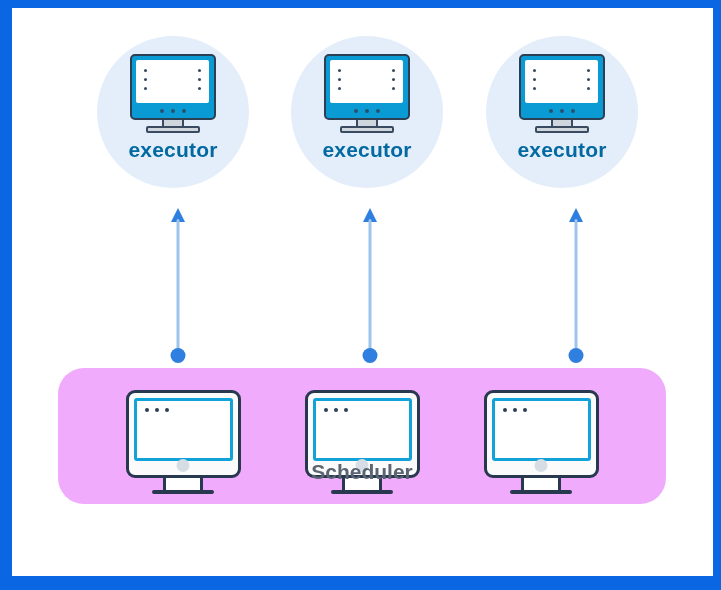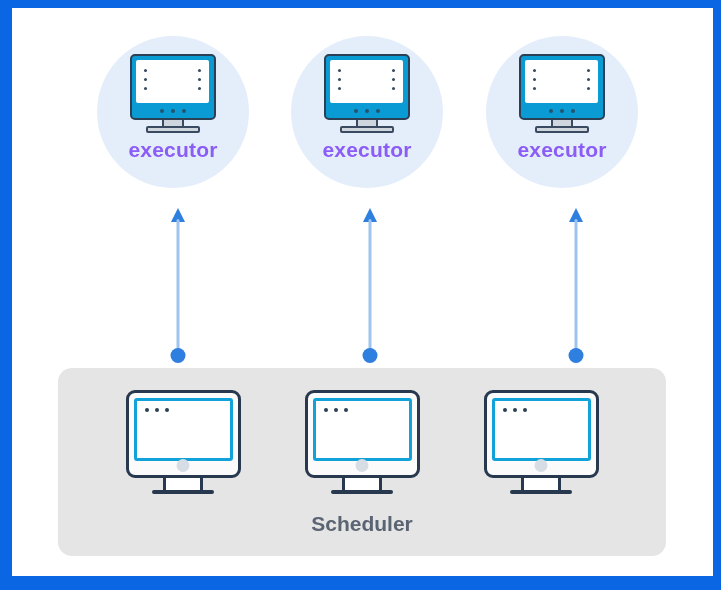--- a/index.html
+++ b/index.html
@@ -118,21 +118,21 @@
     width: 54px; height: 7px;
     background: #cfd6dd;
     border: 2.5px solid #3a4b61;
     border-radius: 2px;
   }
 
   .exec-label {
     margin-top: 6px;
     font-size: 21px;
     font-weight: bold;
-    color: #8b5cf6;
+    color: #0369a1;
     letter-spacing: 0.2px;
   }
 
   
   .arrow {
     position: absolute;
     width: 14px;
   }
   .arrow .stem {
     position: absolute;
@@ -166,23 +166,23 @@
   .arrow.a1 { left: 351px; top: 200px; height: 148px; }
   .arrow.a2 { left: 557px; top: 200px; height: 148px; }
   .arrow.a0 .stem, .arrow.a1 .stem, .arrow.a2 .stem { height: 137px; }
 
   
   #scheduler-panel {
     position: absolute;
     left: 46px;
     top: 360px;
     width: 608px;
-    height: 188px;
-    background: #e5e5e5;
-    border-radius: 14px;
+    height: 136px;
+    background: #f0abfc;
+    border-radius: 26px;
   }
 
   .sched-row {
     position: absolute;
     left: 0; right: 0;
     top: 22px;
     display: flex;
     justify-content: center;
     gap: 64px;
   }

